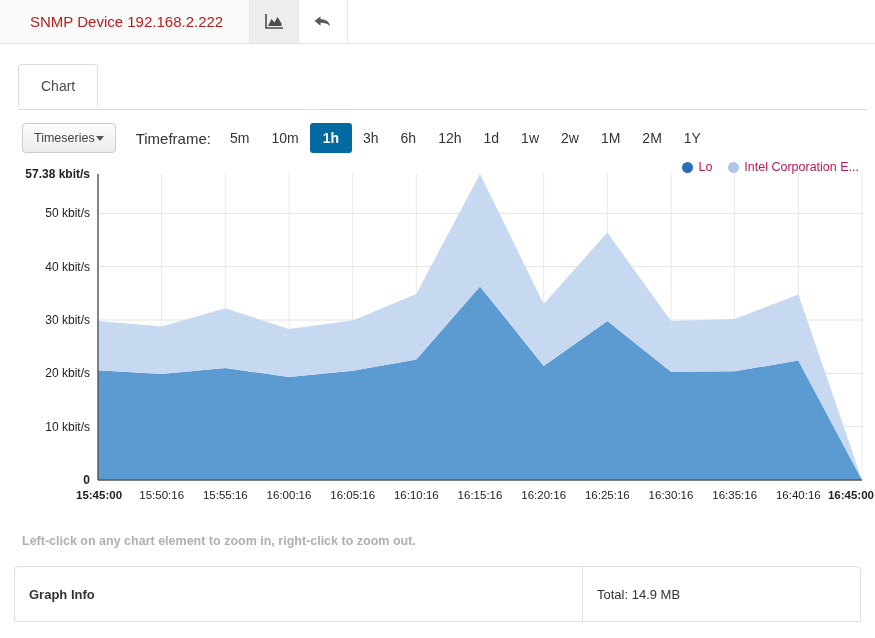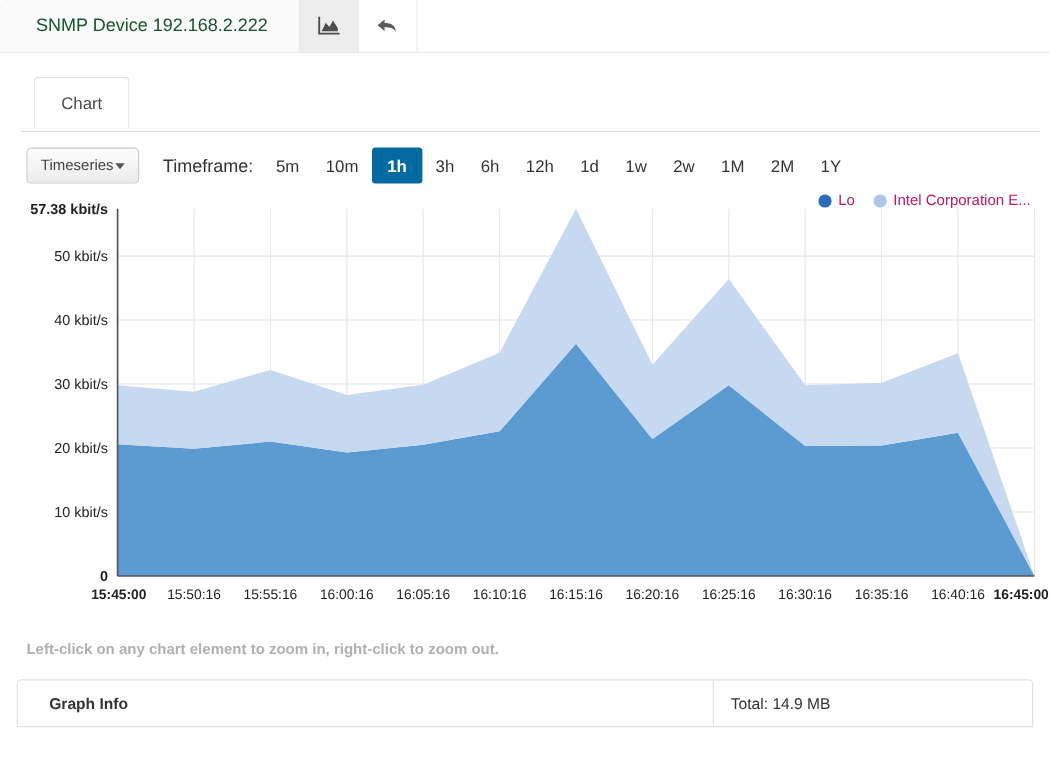--- a/index.html
+++ b/index.html
@@ -23,21 +23,21 @@
     height: 44px;
     background: #ffffff;
     border-bottom: 1px solid #e2e2e2;
     box-sizing: border-box;
   }
   .topbar-title {
     display: flex;
     align-items: center;
     padding: 0 26px 0 30px;
     font-size: 15px;
-    color: #14532d;
+    color: #b91c1c;
     background: #fafafa;
     border-right: 1px solid #e6e6e6;
     border-top-left-radius: 4px;
     white-space: nowrap;
   }
   .topbar-btn {
     display: flex;
     align-items: center;
     justify-content: center;
     width: 48px;
@@ -51,21 +51,21 @@
     flex: 1;
     background: #ffffff;
   }
   .icon-svg { display: block; }
 
   
   .tabstrip {
     position: relative;
     height: 46px;
     margin-top: 20px;
-    padding-left: 28px;
+    padding-left: 18px;
     box-sizing: border-box;
   }
   .tabstrip:after {
     content: "";
     position: absolute;
     left: 18px;
     right: 8px;
     bottom: 0;
     height: 1px;
     background: #dddddd;
@@ -161,24 +161,23 @@
     padding: 14px 10px 0 22px;
     font-size: 12.5px;
     color: #b0b0b0;
     font-weight: bold;
   }
   .graph-info {
     margin: 18px 14px 0 14px;
     border: 1px solid #e0e0e0;
     border-radius: 4px 4px 0 0;
     display: flex;
-    height: 40px;
+    height: 56px;
     box-sizing: border-box;
     background: #fff;
-    padding-left: 12px;
   }
   .gi-left {
     flex: 0 0 568px;
     display: flex;
     align-items: center;
     padding-left: 14px;
     font-size: 13px;
     font-weight: bold;
     color: #333;
     border-right: 1px solid #e0e0e0;

